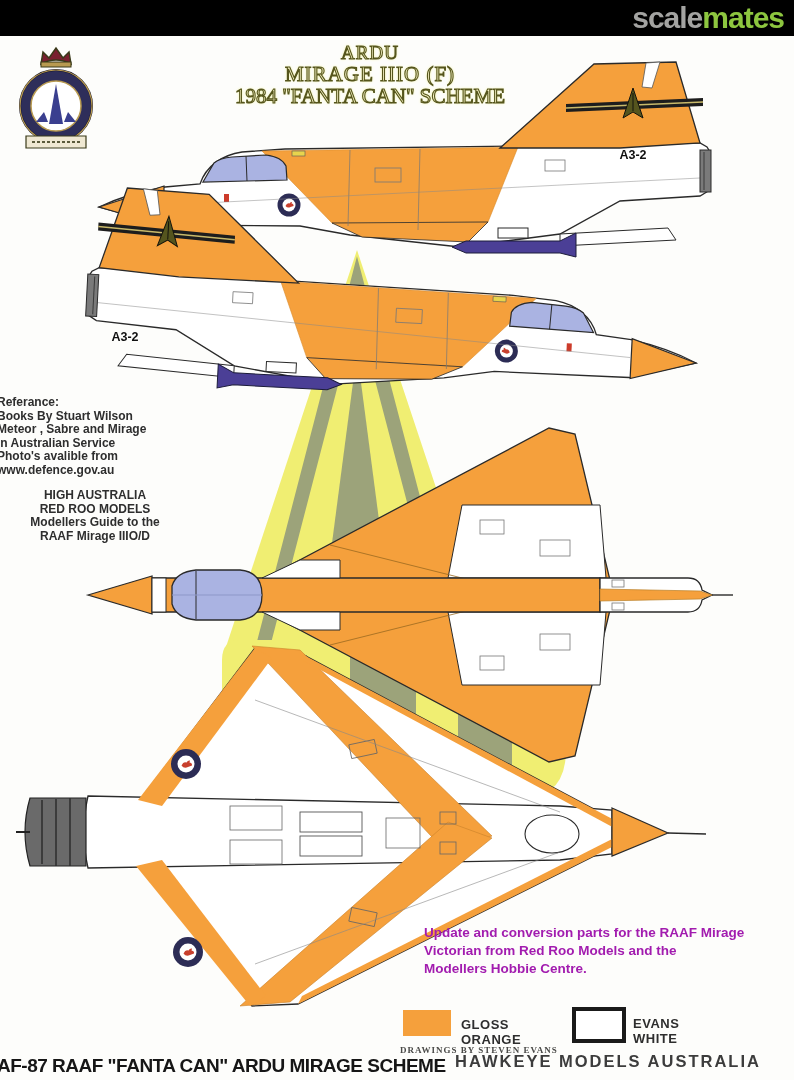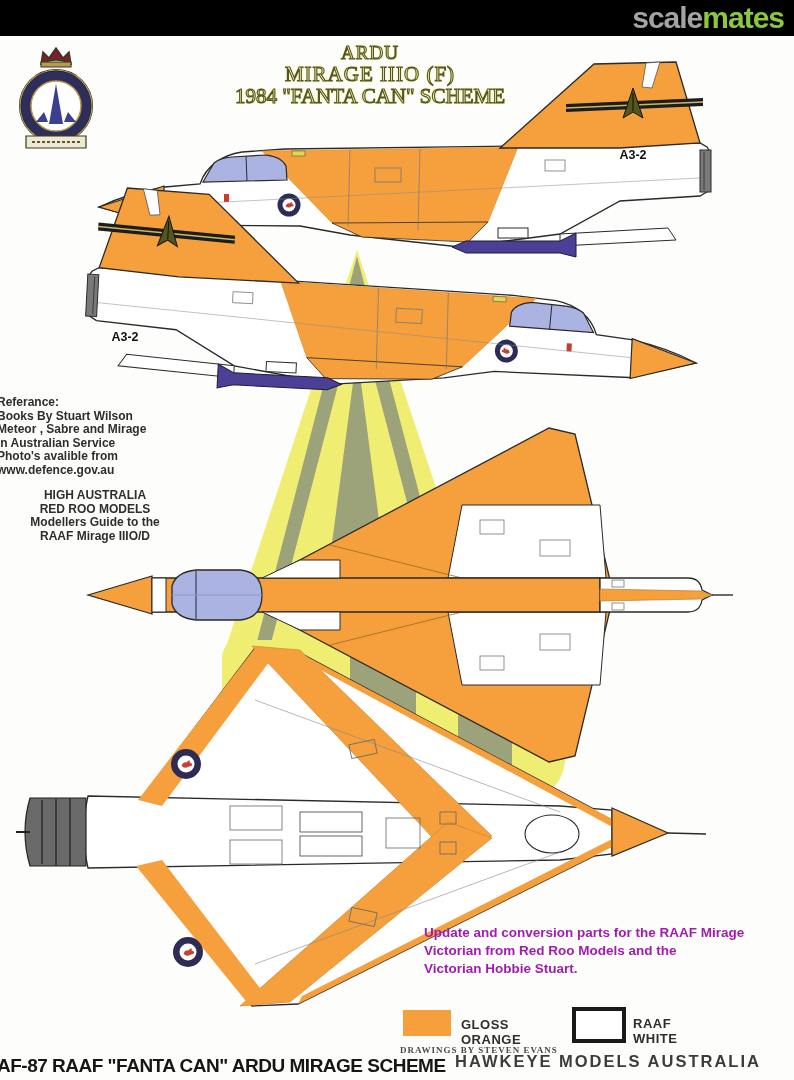--- a/index.html
+++ b/index.html
@@ -249,27 +249,27 @@
   <div id="recblock" class="txt">
     <div>HIGH AUSTRALIA</div>
     <div>RED ROO MODELS</div>
     <div>Modellers Guide to the</div>
     <div>RAAF Mirage IIIO/D</div>
   </div>
 
   <div id="updateblock" class="txt">
     <div>Update and conversion parts for the RAAF Mirage</div>
     <div>Victorian from Red Roo Models and the</div>
-    <div>Victorian Hobbie Stuart.</div>
+    <div>Modellers Hobbie Centre.</div>
   </div>
 
   <div id="legend">
     <div id="sw-orange"></div>
     <div id="lab-orange" class="sw-label">GLOSS ORANGE</div>
     <div id="sw-white"></div>
-    <div id="lab-white" class="sw-label">RAAF WHITE</div>
+    <div id="lab-white" class="sw-label">EVANS WHITE</div>
   </div>
 
   <div id="credit-draw">DRAWINGS BY STEVEN EVANS</div>
   <div id="footer-left">AF-87 RAAF "FANTA CAN" ARDU MIRAGE SCHEME</div>
   <div id="footer-right">HAWKEYE MODELS AUSTRALIA</div>
 
 </div>
 
 </body></html>

